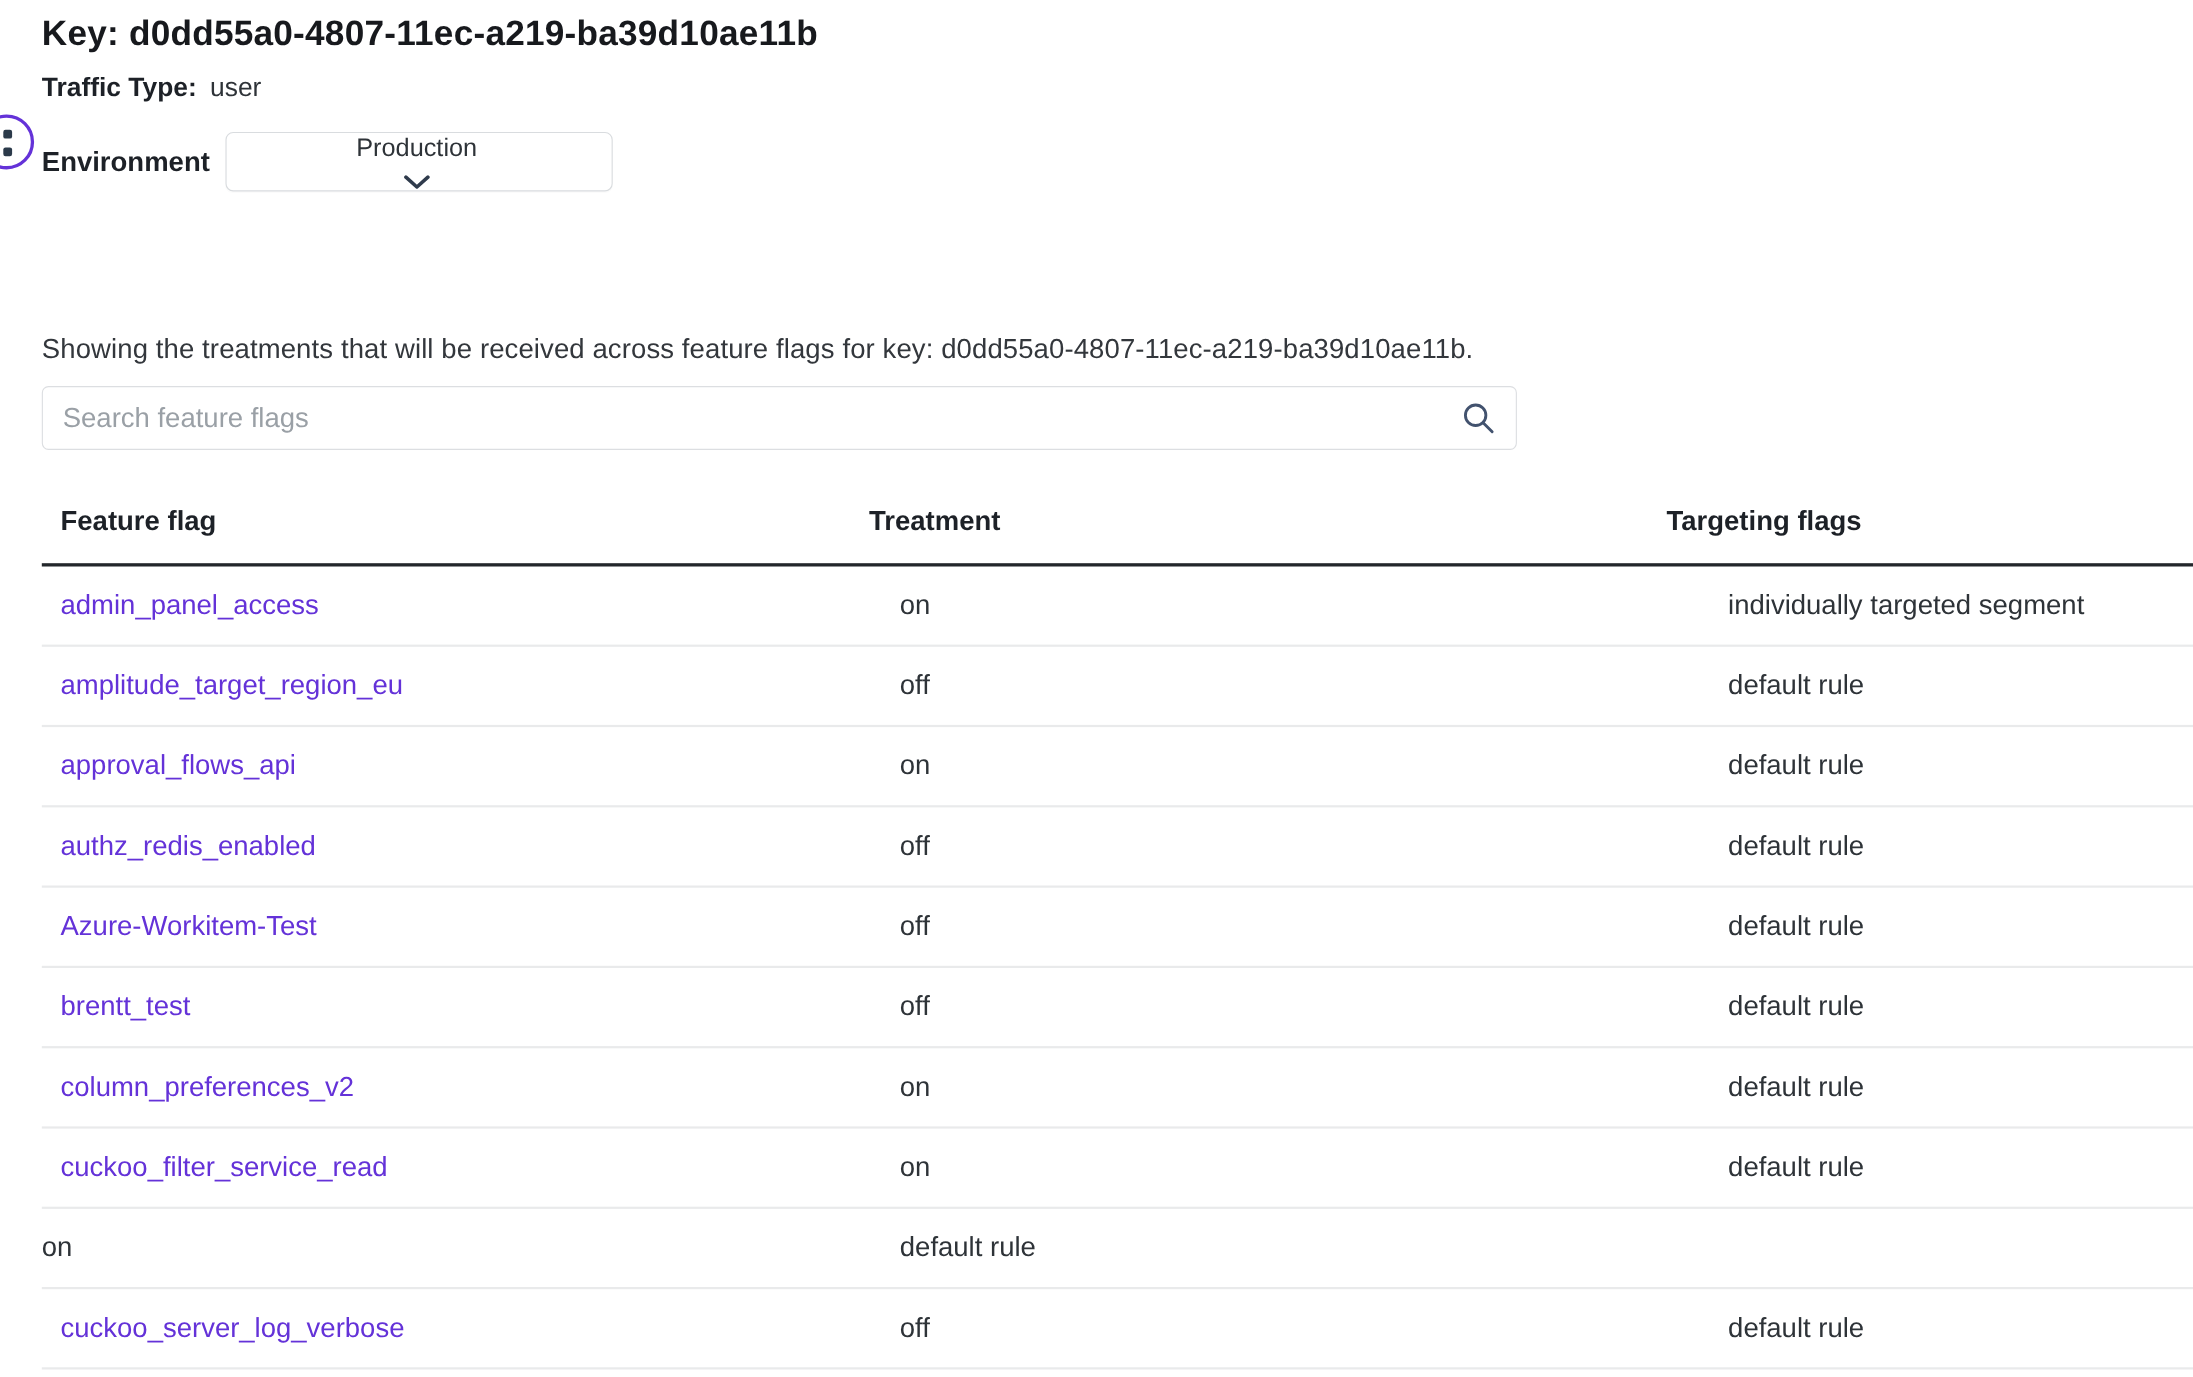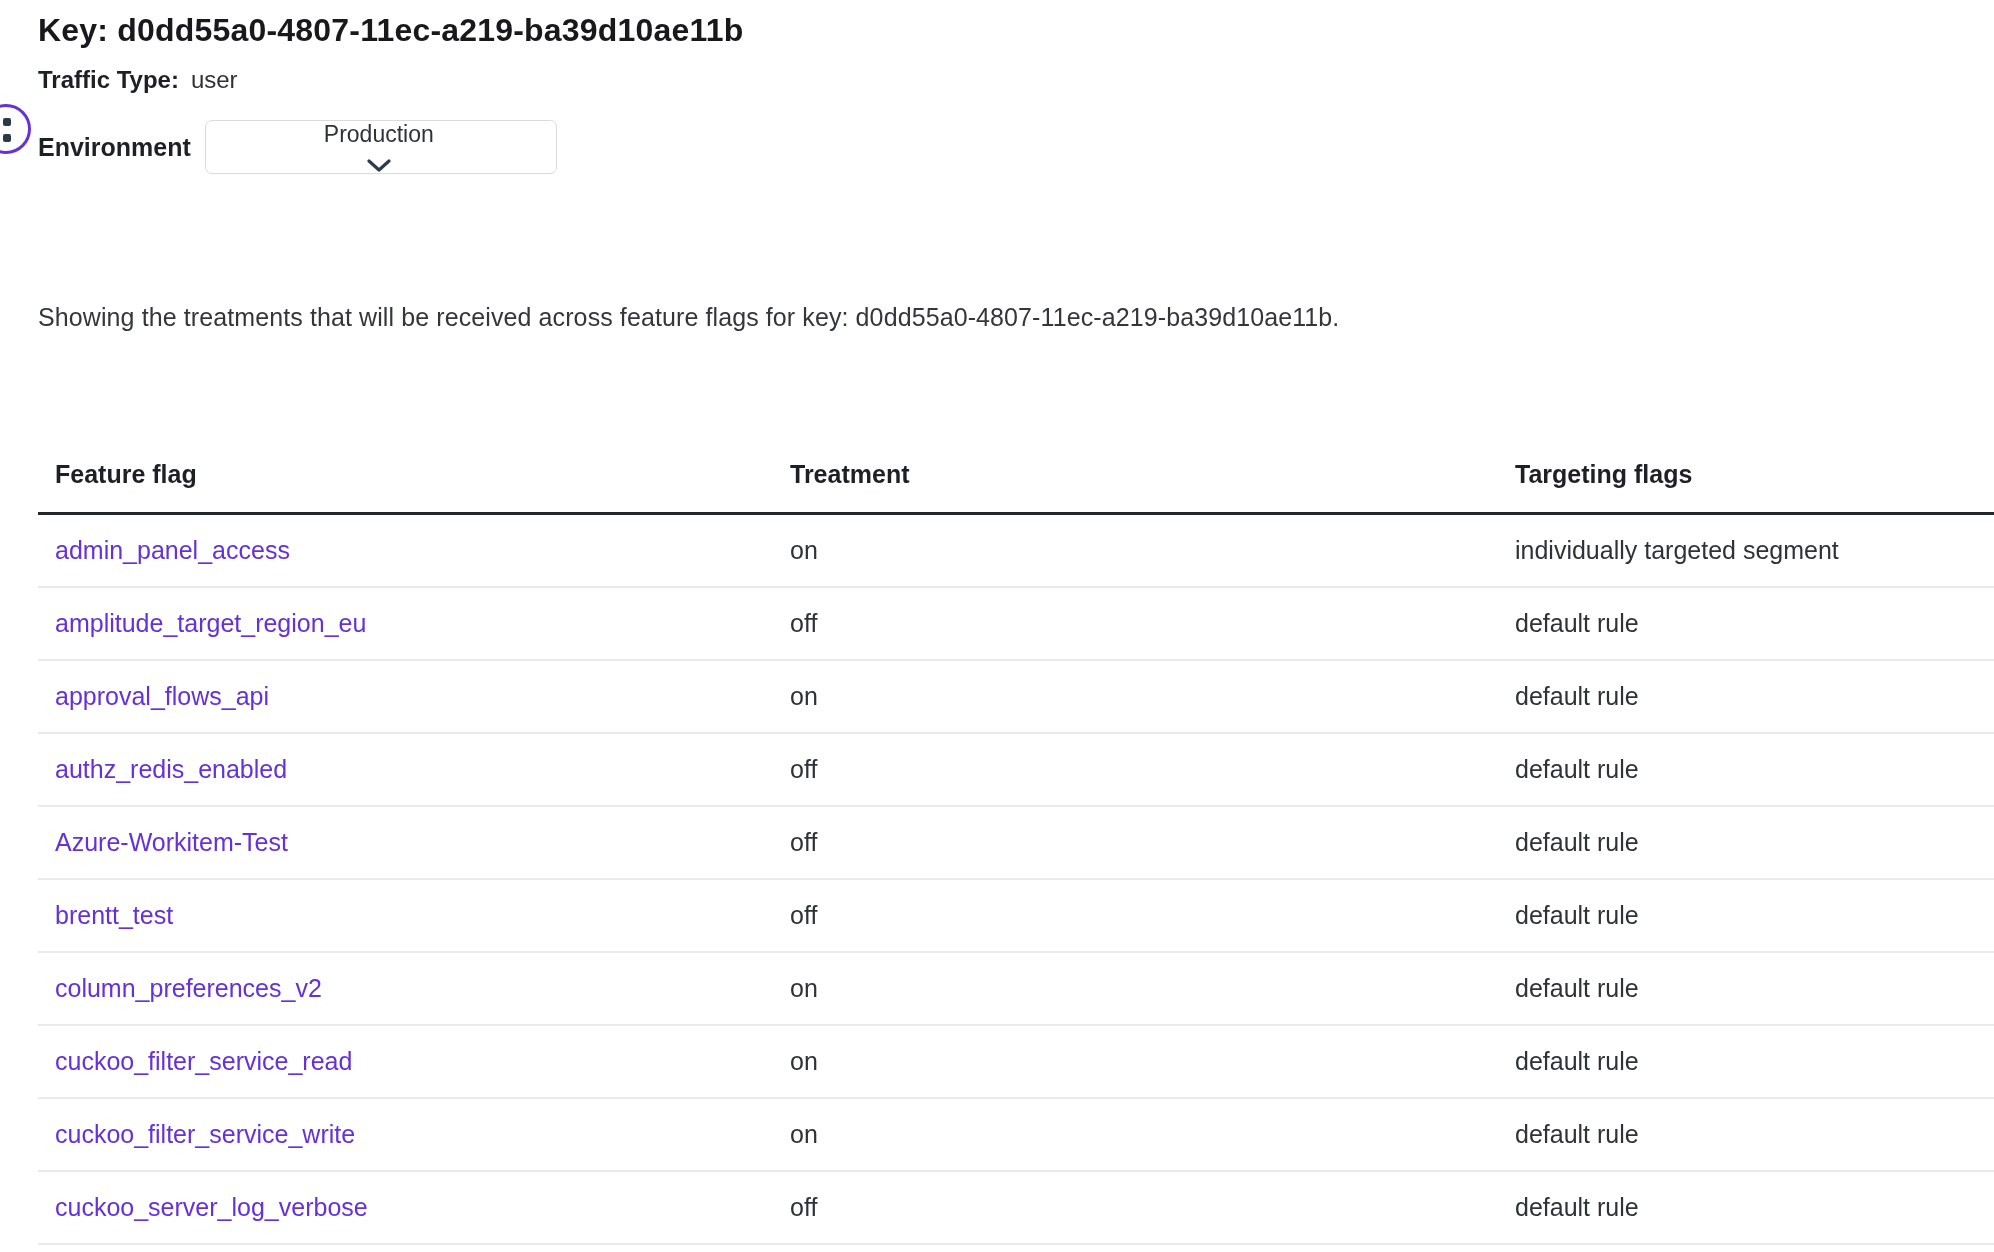--- a/index.html
+++ b/index.html
@@ -88,20 +88,21 @@
     display:grid; grid-template-columns:752px 725px 479px;
     height:79px; align-items:center;
     border-bottom:3px solid #23272b;
   }
   .th { font-size:25px; font-weight:bold; color:#1d2127; }
   .th.first, .td.first { padding-left:17px; }
   .trow {
     display:grid; grid-template-columns:752px 725px 479px;
     height:73px; align-items:center;
     border-bottom:2px solid #e9eaeb;
+    gap:28px;
   }
   .td { font-size:25px; color:#2e3338; }
   .td .flag-link { color:#6432d8; text-decoration:none; cursor:pointer; }
 </style>
 </head>
 <body>
 
 <div class="page">
 
   <div class="floating-widget">
@@ -122,20 +123,27 @@
       <span class="value">Production</span>
       <svg class="chevron" viewBox="0 0 24 14" fill="none">
         <path d="M2 2 L12 11 L22 2" stroke="#2f3b4c" stroke-width="3.2" stroke-linecap="round" stroke-linejoin="round"></path>
       </svg>
     </div>
   </div>
 
 
   <div class="description">Showing the treatments that will be received across feature flags for key: d0dd55a0-4807-11ec-a219-ba39d10ae11b.</div>
 
+  <div class="search-wrap">
+    <input class="search-input" type="text" placeholder="Search feature flags" style="">
+    <svg class="search-icon" viewBox="0 0 30 30" fill="none">
+      <circle cx="12.5" cy="12.5" r="9.3" stroke="#42526e" stroke-width="2.6"></circle>
+      <line x1="19.5" y1="19.5" x2="27.5" y2="27.5" stroke="#42526e" stroke-width="2.6" stroke-linecap="round"></line>
+    </svg>
+  </div>
 
   <div class="table">
     <div class="thead">
       <div class="th first">Feature flag</div>
       <div class="th">Treatment</div>
       <div class="th">Targeting flags</div>
     </div>
 
     <div class="trow">
       <div class="td first"><a class="flag-link">admin_panel_access</a></div>
@@ -171,21 +179,20 @@
       <div class="td first"><a class="flag-link">column_preferences_v2</a></div>
       <div class="td">on</div>
       <div class="td">default rule</div>
     </div>
     <div class="trow">
       <div class="td first"><a class="flag-link">cuckoo_filter_service_read</a></div>
       <div class="td">on</div>
       <div class="td">default rule</div>
     </div>
     <div class="trow">
-      <div class="td first"><a class="flag-link">cuckoo_filter_service_write</a></div>
       <div class="td">on</div>
       <div class="td">default rule</div>
     </div>
     <div class="trow">
       <div class="td first"><a class="flag-link">cuckoo_server_log_verbose</a></div>
       <div class="td">off</div>
       <div class="td">default rule</div>
     </div>
   </div>
 

